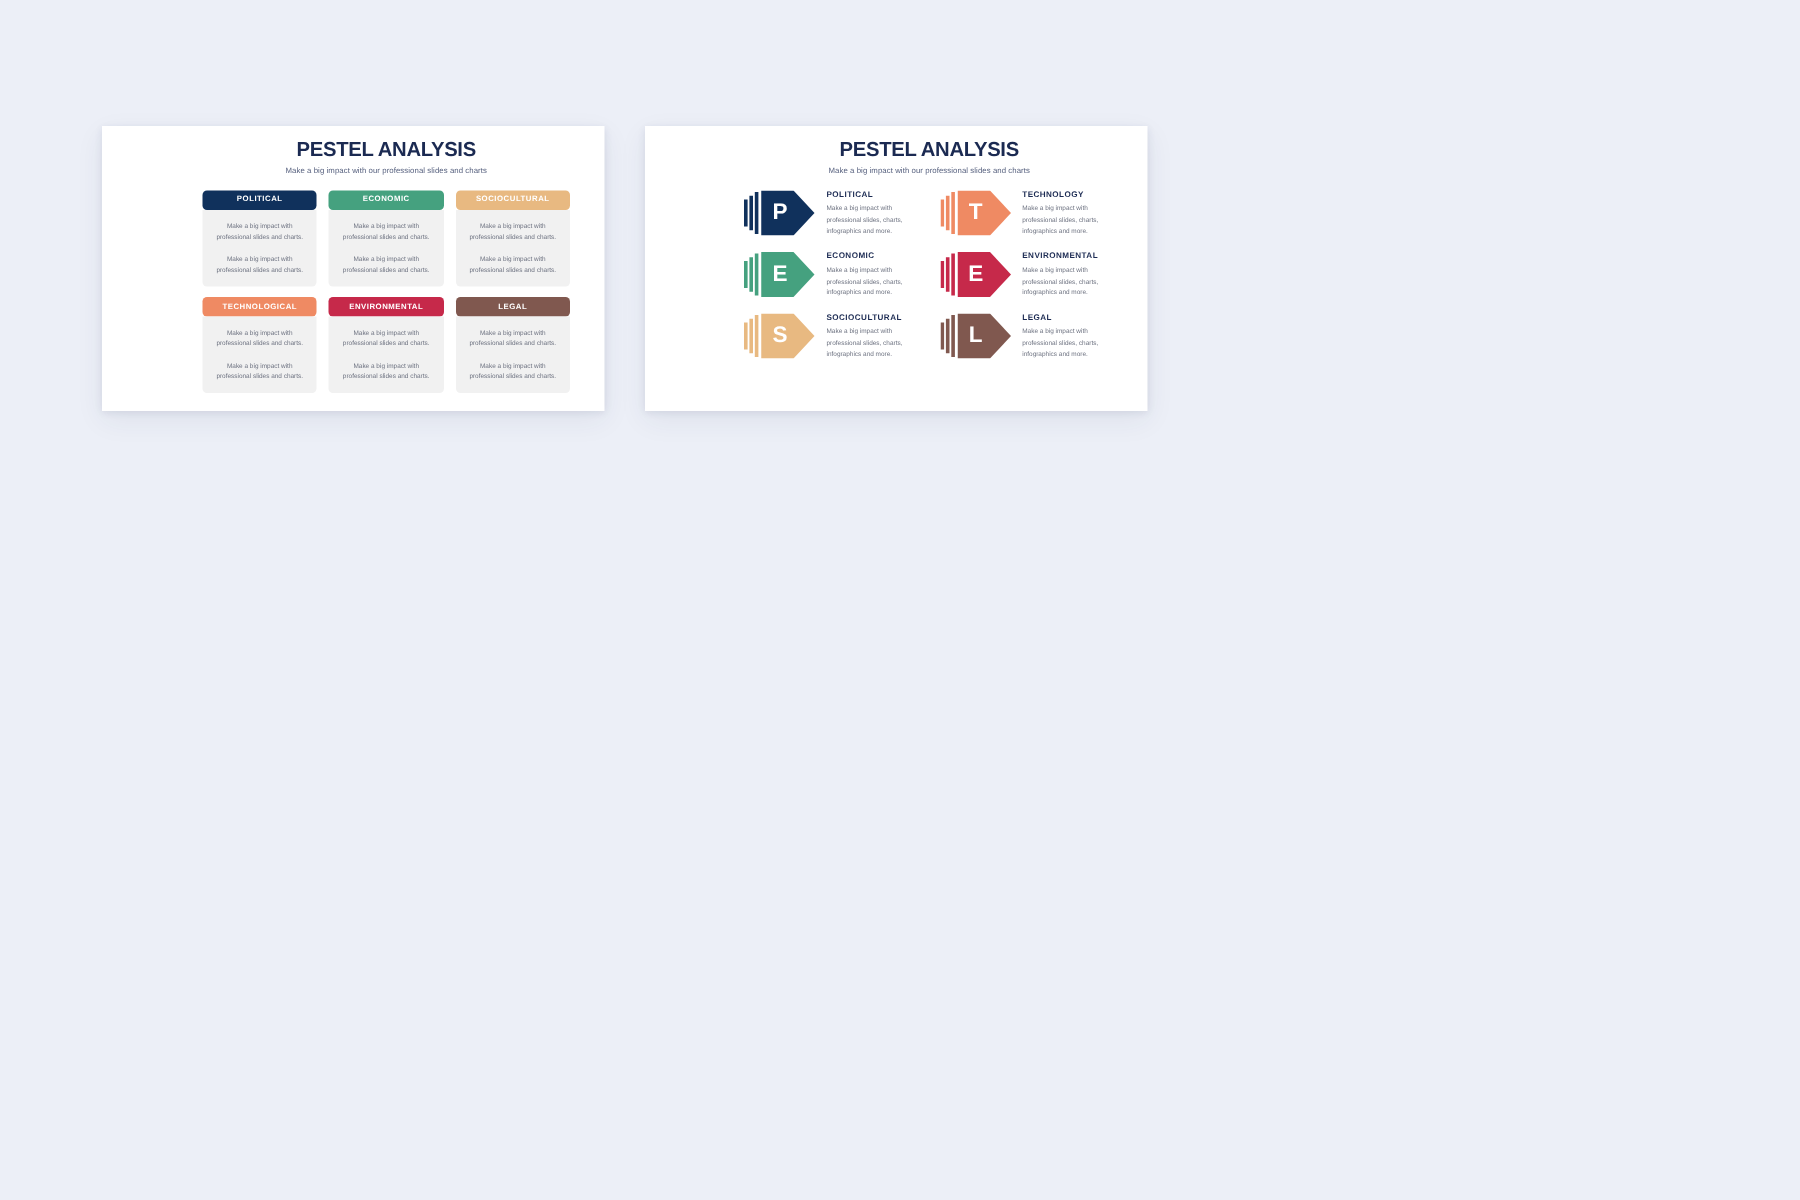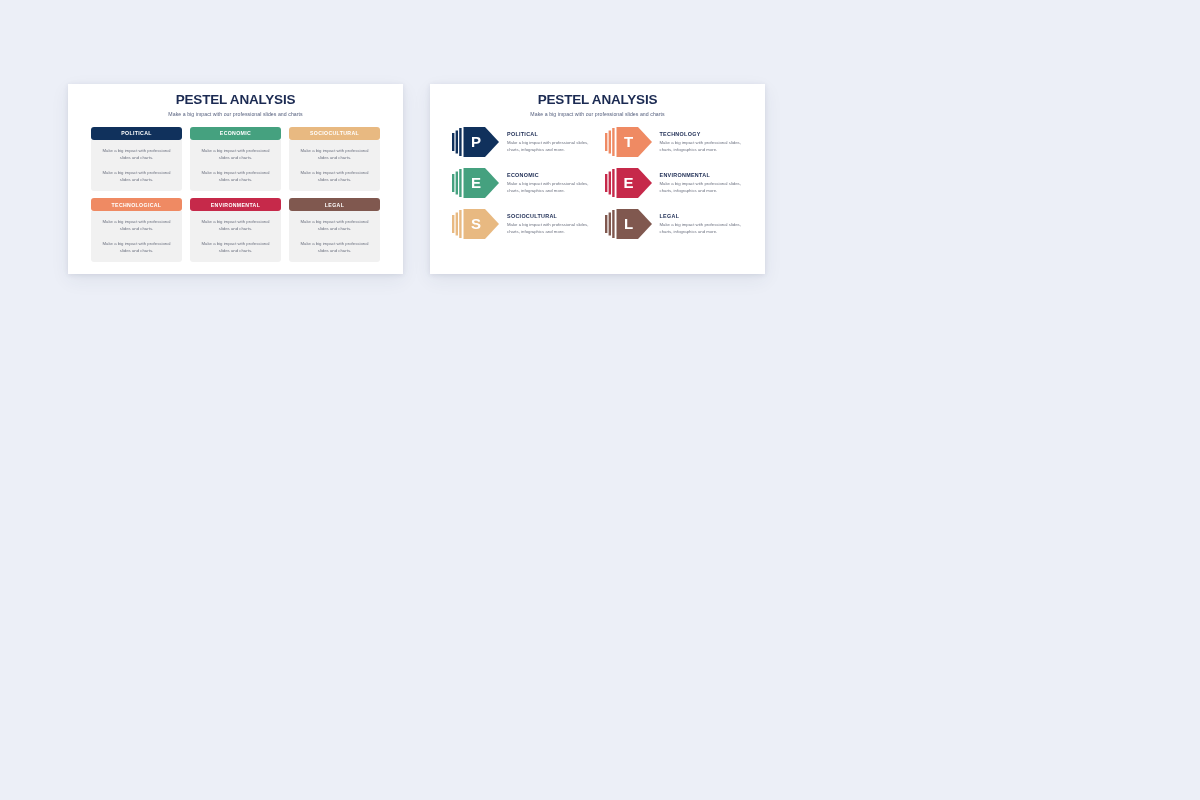--- a/index.html
+++ b/index.html
@@ -9,20 +9,21 @@
     font-family: "Liberation Sans", sans-serif;
     overflow: hidden;
   }
   .stage { position: relative; width: 1200px; height: 800px; }
 
   
   .slide {
     position: absolute;
     background: #ffffff;
     box-shadow: 0 1px 5px rgba(40,50,90,.10), 0 6px 18px rgba(40,50,90,.07);
+    padding-left: 44px;
   }
   #slide-left  { left: 68px;  top: 84px; width: 335px; height: 190px; }
   #slide-right { left: 430px; top: 84px; width: 335px; height: 190px; }
 
   .slide-head { text-align: center; padding-top: 9px; }
   .slide-title {
     font-size: 13.5px; font-weight: 700; letter-spacing: -0.2px;
     color: #1b2a52; line-height: 1.1;
   }
   .slide-sub {

